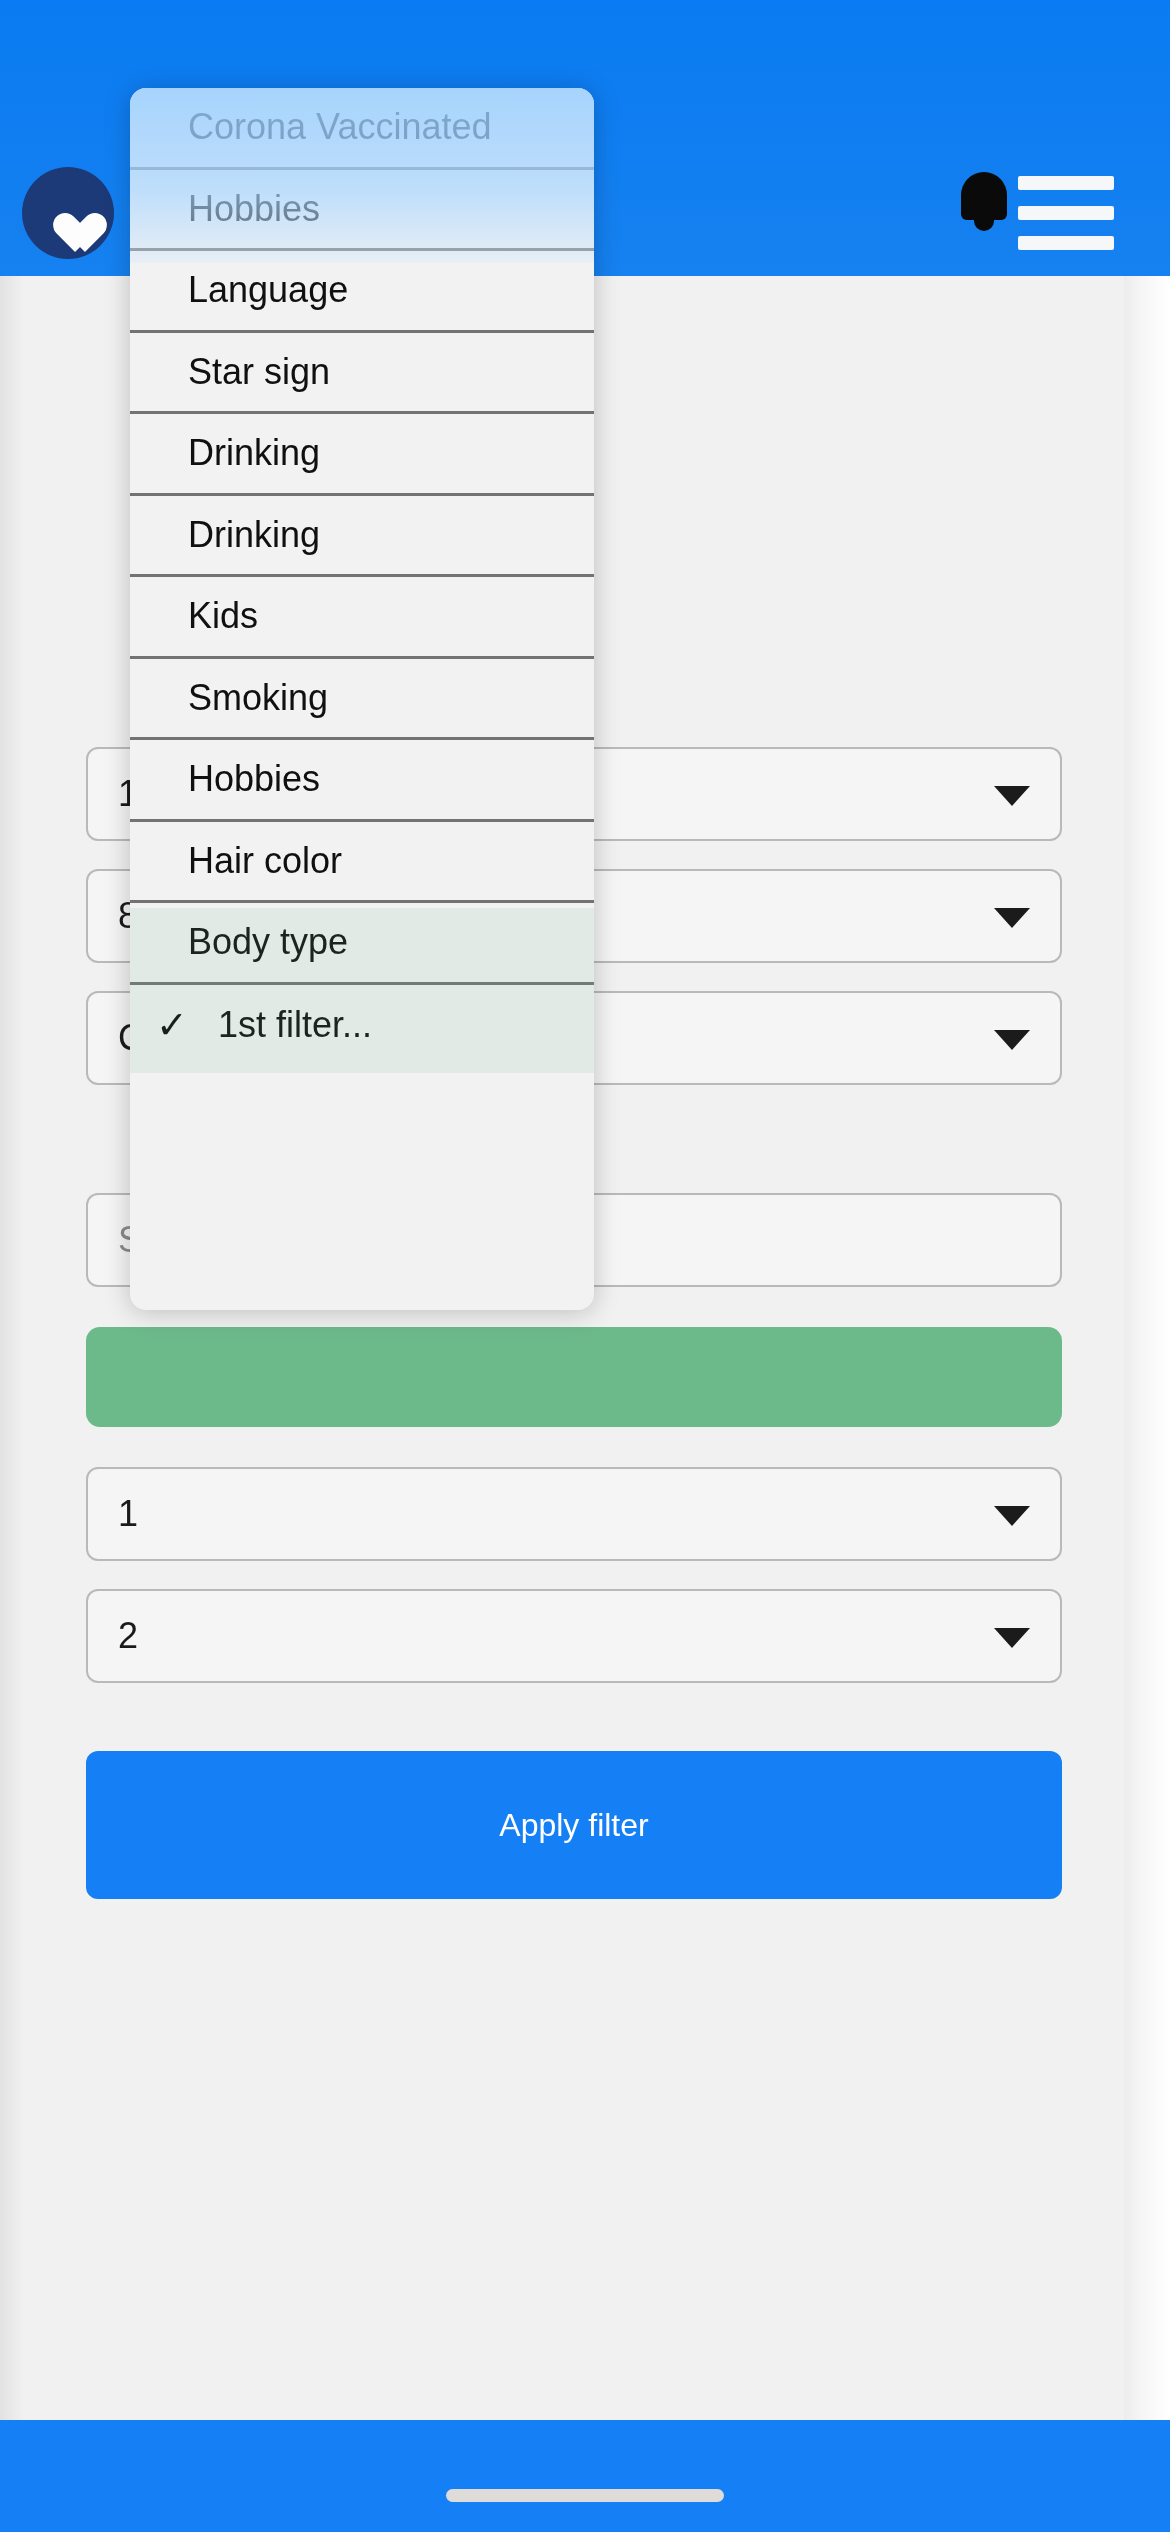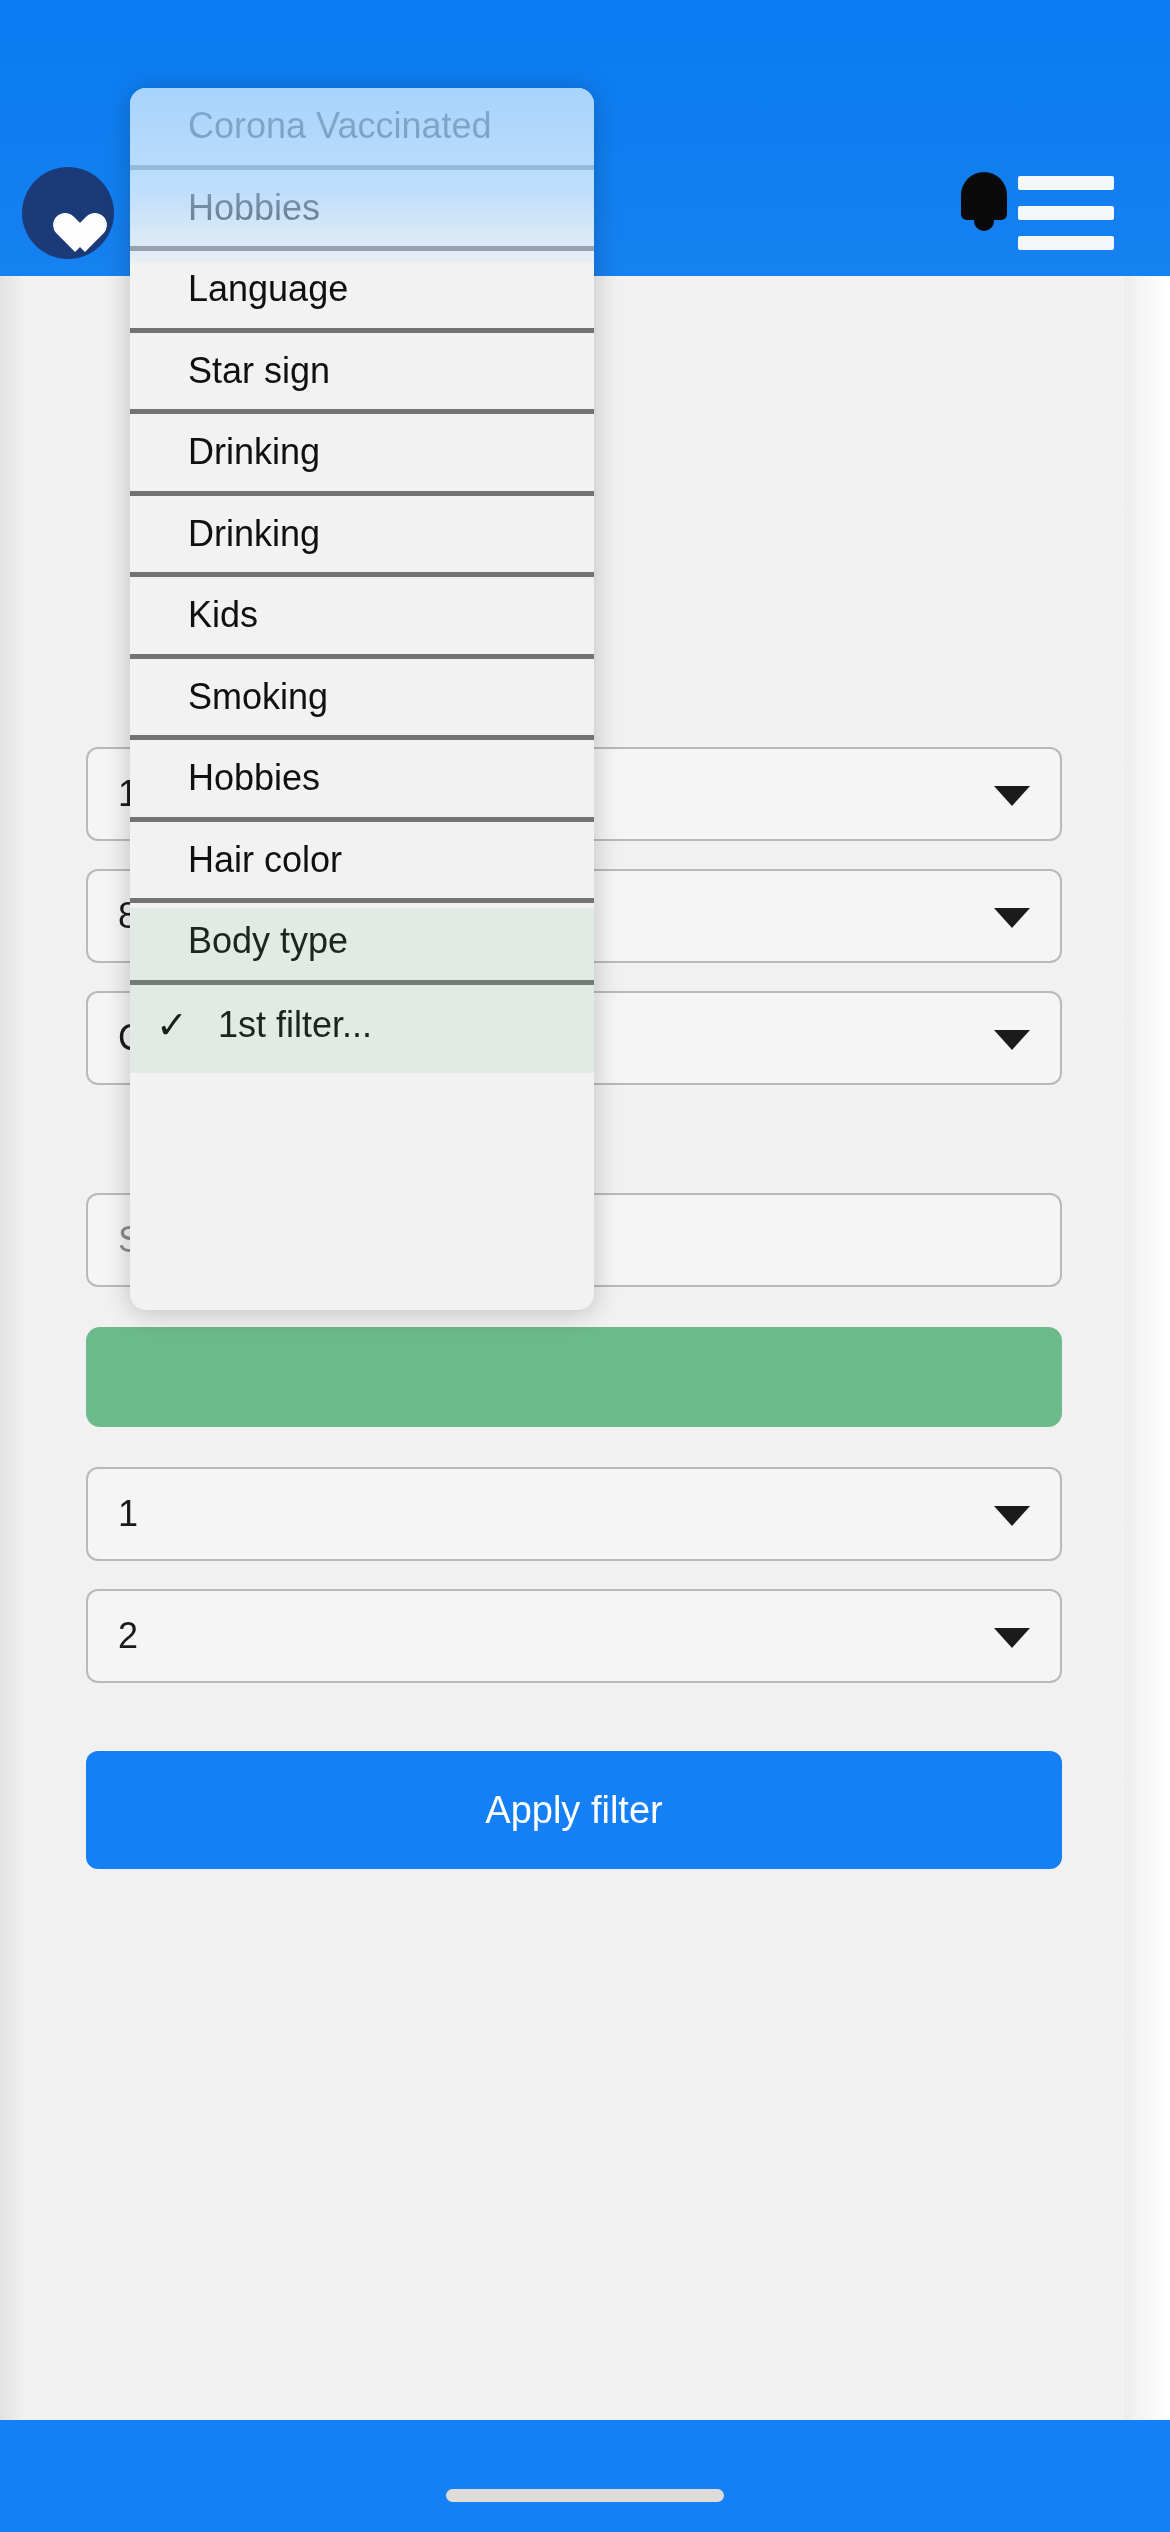--- a/index.html
+++ b/index.html
@@ -162,25 +162,25 @@
     margin: 0 62px;
     height: 100px;
     border-radius: 14px;
     background: #6cb98a;
     display: flex; align-items: center; justify-content: center;
     color: #ffffff; font-size: 34px;
   }
 
   .apply-btn {
     margin: 0 62px;
-    height: 118px;
+    height: 148px;
     border-radius: 12px;
     background: #1580f5;
     display: flex; align-items: center; justify-content: center;
-    color: #ffffff; font-size: 38px;
+    color: #ffffff; font-size: 32px;
   }
 
   
   .bottom-strip {
     position: absolute; left: 0; bottom: 0;
     width: 1170px; height: 112px;
     background: #1580f5;
     z-index: 5;
   }
   .home-ind {
@@ -203,21 +203,21 @@
     overflow: hidden;
   }
   .menu-inner { position: relative; width: 100%; height: 100%; }
 
   .mi {
     position: relative;
     height: 81.5px;
     display: flex; align-items: center;
     padding-left: 58px;
     font-size: 36px; color: #101010;
-    border-bottom: 5px solid #737373;
+    border-bottom: 3px solid #737373;
   }
   .mi:last-child { border-bottom: none; }
   .mi .check {
     position: absolute; left: 26px;
     font-size: 38px; color: #0c0c0c;
     line-height: 1;
   }
   .mi.checked { padding-left: 88px; }
 
   

